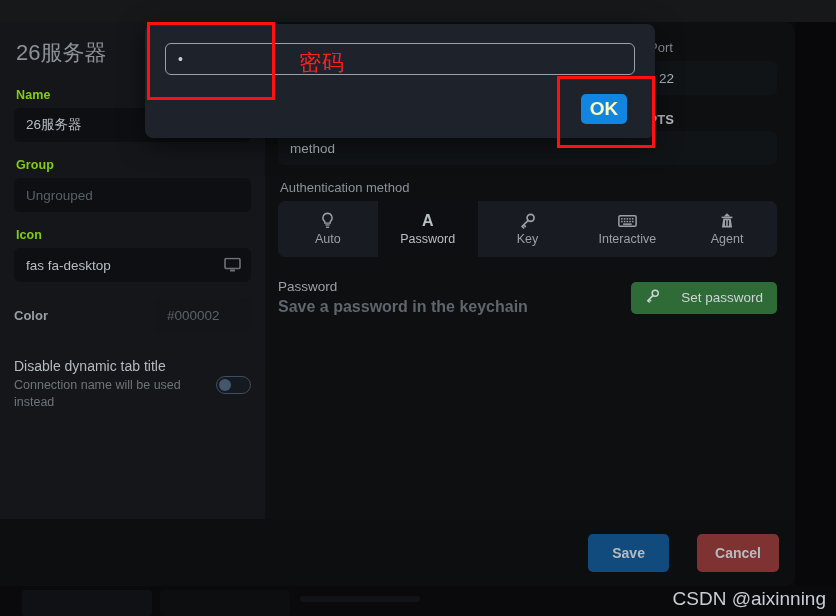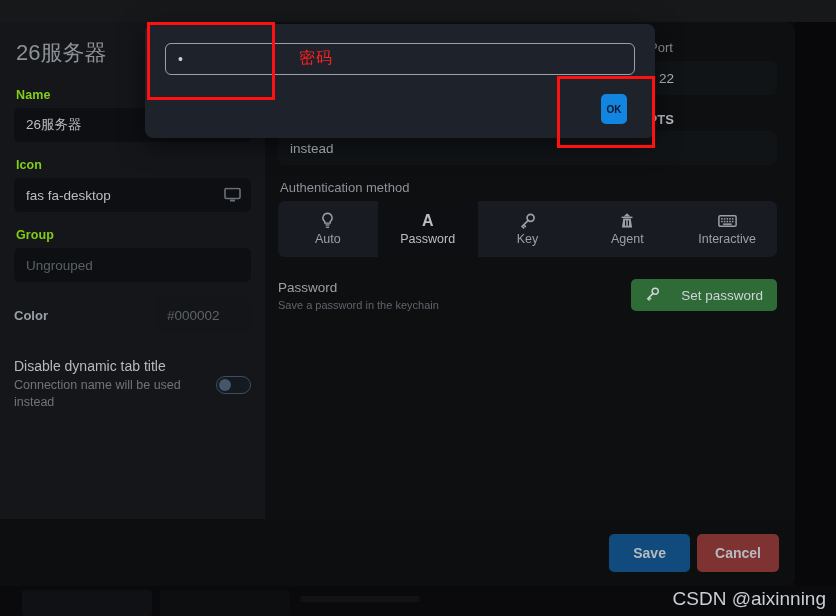--- a/index.html
+++ b/index.html
@@ -120,34 +120,34 @@
     flex: 1; display: flex; flex-direction: column; align-items: center;
     justify-content: center; gap: 3px; color: #9ba0a6; font-size: 12.5px;
     cursor: pointer;
   }
   .authbtn.active { background: #0d0f12; color: #b9bec4; }
   .authbtn .ic { height: 17px; display: flex; align-items: center; }
 
   .pw-row { display: flex; align-items: center; margin-top: 22px; }
   .pw-text { flex: 1; }
   .pw-title { color: #9aa0a6; font-size: 13.5px; margin-bottom: 4px; }
-  .pw-sub { color: #5f656c; font-size: 11px; }
+  .pw-sub { color: #5f656c; font-size: 16px; font-weight: bold; }
   .btn-green {
     background: #2e6b36; color: #cfd4d8; border: none; border-radius: 5px;
     height: 32px; padding: 0 14px; font-size: 13.5px; cursor: pointer;
     display: flex; align-items: center; gap: 21px;
     font-family: "Liberation Sans", sans-serif;
   }
 
   
   .panel-footer {
     position: absolute; left: 0; top: 497px; width: 795px; height: 67px;
     background: #0c0e10;
     display: flex; align-items: center; justify-content: flex-end;
-    gap: 7px; padding-right: 16px;
+    gap: 28px; padding-right: 16px;
   }
   .btn-save, .btn-cancel {
     height: 38px; min-width: 81px; padding: 0 18px; border: none;
     border-radius: 5px; font-size: 14px; font-weight: 700; cursor: pointer;
     color: #b6bbc0; font-family: "Liberation Sans", sans-serif;
   }
   .btn-save { background: #114a7c; }
   .btn-cancel { background: #7e3231; }
 
   
@@ -156,35 +156,35 @@
     background: #1e232b; border-radius: 8px;
     box-shadow: 0 6px 26px rgba(0,0,0,.55);
   }
   .modal-input {
     position: absolute; left: 20px; top: 19px; width: 470px; height: 32px;
     border: 1px solid #9ba1a8; border-radius: 6px; background: transparent;
     display: flex; align-items: center; padding: 0 12px;
     color: #c9ced3; font-size: 14px; letter-spacing: 1px;
   }
   .modal-ok {
-    position: absolute; right: 28px; top: 70px; width: 26px; height: 30px;
-    background: #1185e0; color: #0f172a; border: none; border-radius: 5px;
-    font-size: 10px; font-weight: 700; cursor: pointer;
+    position: absolute; right: 28px; top: 70px; width: 46px; height: 30px;
+    background: #1185e0; color: #fef9c3; border: none; border-radius: 5px;
+    font-size: 19px; font-weight: 700; cursor: pointer;
     font-family: "Liberation Sans", sans-serif;
   }
 
   
   .anno {
     position: absolute; border: 3px solid #ff1111; pointer-events: none;
   }
   .anno-pw-field { left: 147px; top: 22px; width: 128px; height: 78px; }
   .anno-ok { left: 557px; top: 76px; width: 98px; height: 72px; }
   .anno-text {
     position: absolute; left: 299px; top: 48px;
-    color: #ff1f1f; font-size: 16px; font-weight: 400;
+    color: #ff1f1f; font-size: 22px; font-weight: 400;
     font-family: Liberation Mono, monospace; letter-spacing: 1px;
   }
   .ipts-label {
     position: absolute; left: 645px; top: 112px;
     color: #b8bdc3; font-size: 13px; font-weight: 700;
   }
 
   .watermark {
     position: absolute; right: 10px; bottom: 6px;
     color: #c9ced4; font-size: 19px;
@@ -207,40 +207,40 @@
 
     <div class="panel-body">
 
       <div class="sidebar">
 
         <div class="conn-title">26服务器</div>
 
         <div>
           <div class="field-label">Name</div>
           <div class="field-box">26服务器</div>
+        </div>
+
+        <div>
+          <div class="field-label">Group</div>
+          <div class="field-box placeholder">Ungrouped</div>
         </div>
 
         <div>
           <div class="field-label">Icon</div>
           <div class="field-box">
             <span>fas fa-desktop</span>
             <span class="trailing-icon">
               <svg width="17" height="15" viewBox="0 0 17 15" fill="none">
                 <rect x="1" y="1" width="15" height="10" rx="1.2" stroke="#6b7178" stroke-width="1.6"></rect>
                 <rect x="6" y="12" width="5" height="2" fill="#6b7178"></rect>
               </svg>
             </span>
           </div>
         </div>
 
-        <div>
-          <div class="field-label">Group</div>
-          <div class="field-box placeholder">Ungrouped</div>
-        </div>
-
         <div class="color-row">
           <div class="color-label">Color</div>
           <div class="color-input">#000002</div>
         </div>
 
         <div class="toggle-row">
           <div class="toggle-text">
             <div class="toggle-title">Disable dynamic tab title</div>
             <div class="toggle-sub">Connection name will be used instead</div>
           </div>
@@ -258,21 +258,21 @@
             <div class="c-input">192.168.1.26</div>
           </div>
           <div class="col-port">
             <div class="c-label">Port</div>
             <div class="c-input">22</div>
           </div>
         </div>
 
         <div class="block">
           <div class="c-label">Username</div>
-          <div class="c-input">instead</div>
+          <div class="c-input">method</div>
         </div>
 
         <div class="block">
           <div class="c-label">Authentication method</div>
           <div class="authbar">
 
             <div class="authbtn">
               <span class="ic">
                 <svg width="15" height="17" viewBox="0 0 15 17" fill="none">
                   <path d="M7.5 1.2a4.6 4.6 0 0 0-2.7 8.3v1.6h5.4V9.5A4.6 4.6 0 0 0 7.5 1.2z" stroke="#9ba0a6" stroke-width="1.4"></path>
@@ -289,33 +289,20 @@
             </div>
 
             <div class="authbtn">
               <span class="ic">
                 <svg width="17" height="16" viewBox="0 0 17 16" fill="none">
                   <circle cx="11.6" cy="4.8" r="3.5" stroke="#9ba0a6" stroke-width="1.7"></circle>
                   <path d="M9.2 7.3 3 13.5M4.8 11.9l1.6 1.6M3.3 13.4l1.4 1.4" stroke="#9ba0a6" stroke-width="1.7" stroke-linecap="round"></path>
                 </svg>
               </span>
               <span>Key</span>
-            </div>
-
-            <div class="authbtn">
-              <span class="ic">
-                <svg width="16" height="17" viewBox="0 0 16 17" fill="none">
-                  <path d="M8 1.2 4.6 4.4h6.8L8 1.2z" fill="#9ba0a6"></path>
-                  <rect x="2.6" y="4.6" width="10.8" height="1.5" fill="#9ba0a6"></rect>
-                  <path d="M4.3 6.6h7.4l1.4 8.9H2.9l1.4-8.9z" fill="#9ba0a6"></path>
-                  <rect x="6" y="8.3" width="1.2" height="5.5" fill="#181c22"></rect>
-                  <rect x="8.8" y="8.3" width="1.2" height="5.5" fill="#181c22"></rect>
-                </svg>
-              </span>
-              <span>Agent</span>
             </div>
 
             <div class="authbtn">
               <span class="ic">
                 <svg width="19" height="14" viewBox="0 0 19 14" fill="none">
                   <rect x="0.9" y="1.7" width="17.2" height="10.6" rx="1.4" stroke="#9ba0a6" stroke-width="1.5"></rect>
                   <rect x="3.1" y="4.1" width="1.6" height="1.5" fill="#9ba0a6"></rect>
                   <rect x="5.8" y="4.1" width="1.6" height="1.5" fill="#9ba0a6"></rect>
                   <rect x="8.5" y="4.1" width="1.6" height="1.5" fill="#9ba0a6"></rect>
                   <rect x="11.2" y="4.1" width="1.6" height="1.5" fill="#9ba0a6"></rect>
@@ -324,20 +311,33 @@
                   <rect x="5.8" y="6.8" width="1.6" height="1.5" fill="#9ba0a6"></rect>
                   <rect x="8.5" y="6.8" width="1.6" height="1.5" fill="#9ba0a6"></rect>
                   <rect x="11.2" y="6.8" width="1.6" height="1.5" fill="#9ba0a6"></rect>
                   <rect x="13.9" y="6.8" width="1.6" height="1.5" fill="#9ba0a6"></rect>
                   <rect x="5.1" y="9.4" width="8.6" height="1.5" fill="#9ba0a6"></rect>
                 </svg>
               </span>
               <span>Interactive</span>
             </div>
 
+            <div class="authbtn">
+              <span class="ic">
+                <svg width="16" height="17" viewBox="0 0 16 17" fill="none">
+                  <path d="M8 1.2 4.6 4.4h6.8L8 1.2z" fill="#9ba0a6"></path>
+                  <rect x="2.6" y="4.6" width="10.8" height="1.5" fill="#9ba0a6"></rect>
+                  <path d="M4.3 6.6h7.4l1.4 8.9H2.9l1.4-8.9z" fill="#9ba0a6"></path>
+                  <rect x="6" y="8.3" width="1.2" height="5.5" fill="#181c22"></rect>
+                  <rect x="8.8" y="8.3" width="1.2" height="5.5" fill="#181c22"></rect>
+                </svg>
+              </span>
+              <span>Agent</span>
+            </div>
+
           </div>
         </div>
 
         <div class="pw-row">
           <div class="pw-text">
             <div class="pw-title">Password</div>
             <div class="pw-sub">Save a password in the keychain</div>
           </div>
           <button class="btn-green">
             <span>

